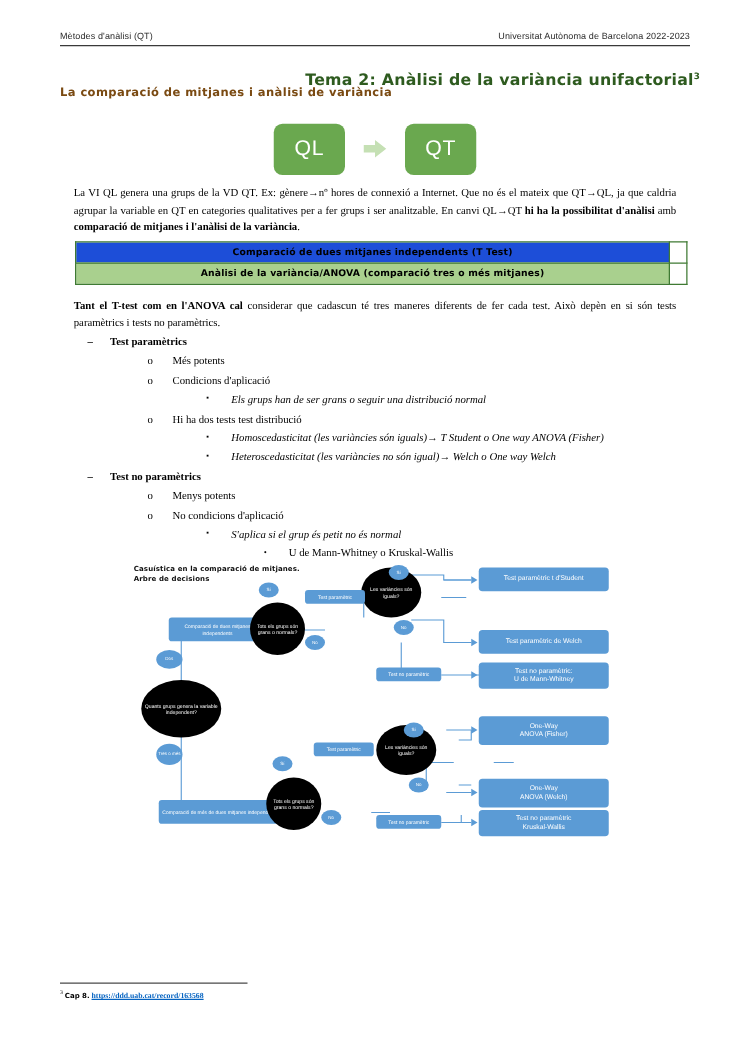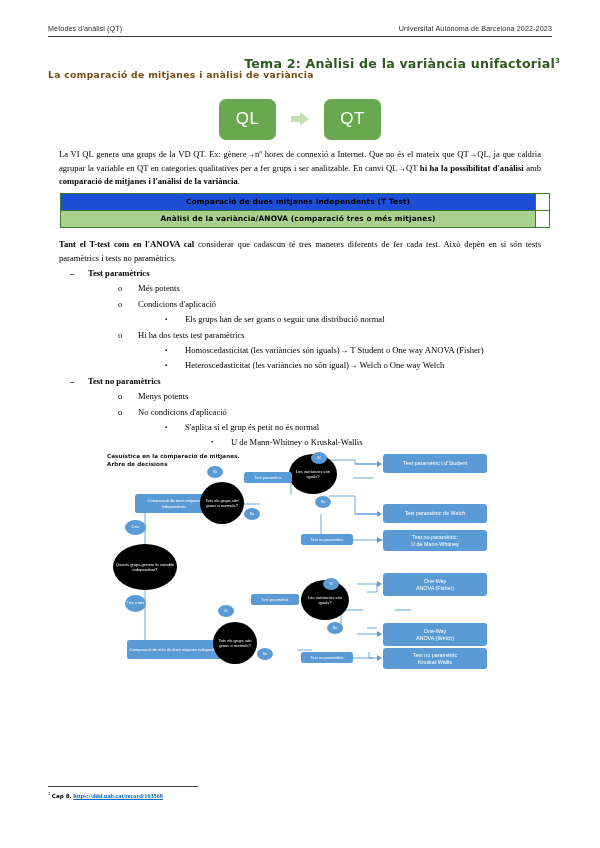--- a/index.html
+++ b/index.html
@@ -78,21 +78,21 @@
 
   
   .lst{position:absolute;left:48px;top:266px;width:504px;font-size:8.6px;line-height:15.4px;}
   .li{position:relative;display:flex;align-items:flex-start;}
   .mk{flex:0 0 auto;text-align:left;}
   .lv1{margin-left:22px;}
   .lv1 .mk{width:18px;font-weight:bold;}
   .lv1 .tx{font-weight:bold;}
   .lv2{margin-left:70px;}
   .lv2 .mk{width:20px;font-family:"Liberation Serif",serif;}
-  .lv3{margin-left:117px;}
+  .lv3{margin-left:117px;font-style:italic;}
   .lv3 .mk{width:20px;font-size:6px;line-height:15.4px;}
   .lv4{margin-left:163px;}
   .lv4 .mk{width:20px;font-size:7px;line-height:15.4px;}
 
   
   .diagram{position:absolute;left:105px;top:452px;width:420px;height:230px;}
   .dg-title{
     position:absolute;left:2px;top:0;
     font-family:"DejaVu Sans",sans-serif;font-size:5.6px;font-weight:bold;
     color:#111;line-height:8px;letter-spacing:.1px;
@@ -194,21 +194,21 @@
       <div class="li lv2">
         <span class="mk">o</span>
         <span class="tx">Condicions d'aplicació</span>
       </div>
       <div class="li lv3">
         <span class="mk">▪</span>
         <span class="tx">Els grups han de ser grans o seguir una distribució normal</span>
       </div>
       <div class="li lv2">
         <span class="mk">o</span>
-        <span class="tx">Hi ha dos tests test paramètrics</span>
+        <span class="tx">Hi ha dos tests test distribució</span>
       </div>
       <div class="li lv3">
         <span class="mk">▪</span>
         <span class="tx">Homoscedasticitat (les variàncies són iguals)→ T Student o One way ANOVA (Fisher)</span>
       </div>
       <div class="li lv3">
         <span class="mk">▪</span>
         <span class="tx">Heteroscedasticitat (les variàncies no són igual)→ Welch o One way Welch</span>
       </div>
       <div class="li lv1">

